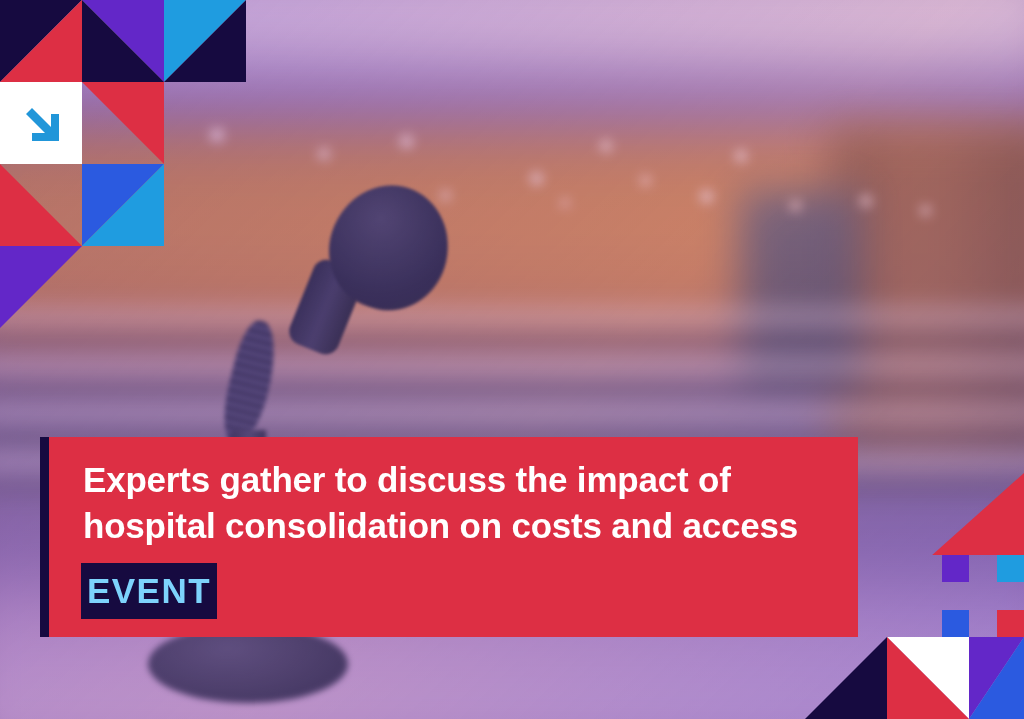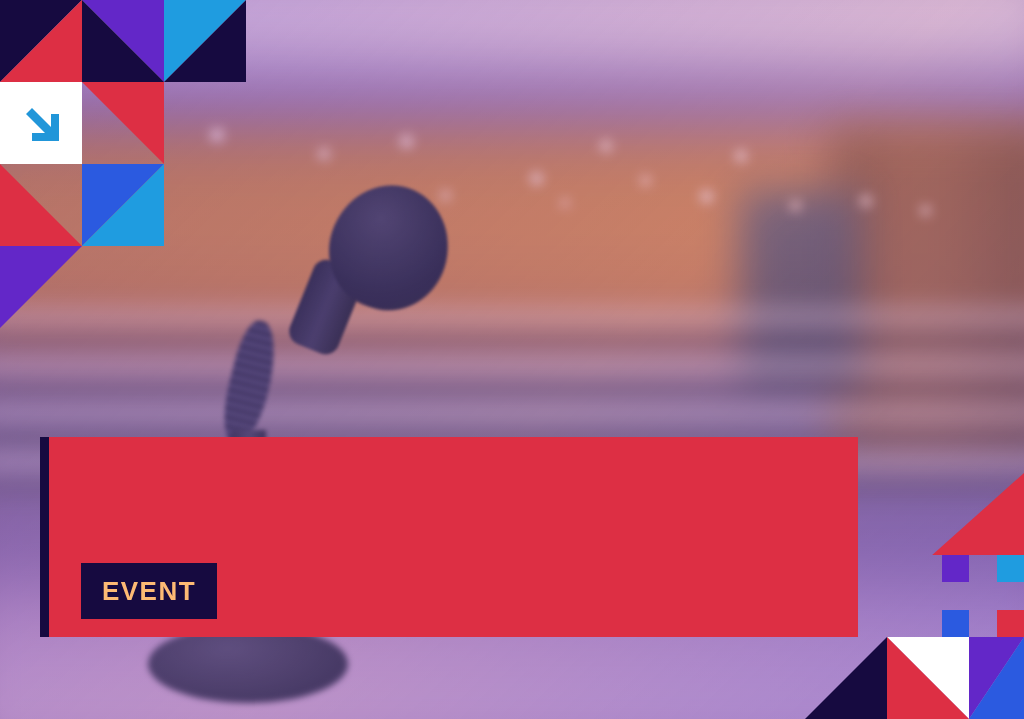--- a/index.html
+++ b/index.html
@@ -196,25 +196,25 @@
     letter-spacing: -0.2px;
     white-space: pre-line;
   }
   .event-badge {
     position: absolute;
     left: 32px;
     top: 126px;
     width: 136px;
     height: 56px;
     background: #160a40;
-    color: #fdba74;
+    color: #7dd3fc;
     display: flex;
     align-items: center;
     justify-content: center;
-    font-size: 26px;
+    font-size: 35px;
     font-weight: bold;
     letter-spacing: 1.5px;
   }
 
   
   .sq { position: absolute; width: 27px; height: 27px; }
 </style>
 </head>
 <body>
 
@@ -287,20 +287,22 @@
     <div class="logo-box">
       <svg class="logo-arrow" width="46" height="46" viewBox="0 0 46 46">
         <path d="M8 14 L14 8 L33 27 L33 14 L41 14 L41 41 L14 41 L14 33 L27 33 Z" fill="#2196d9"></path>
       </svg>
     </div>
   </div>
 
   <div class="banner">
     <div class="banner-edge"></div>
     <div class="banner-body">
+      <div class="banner-title">Experts gather to discuss the impact of
+hospital consolidation on costs and access</div>
       <div class="event-badge">EVENT</div>
     </div>
   </div>
 
   <div>
 
     <div class="cell" style="left:887px;top:473px;width:137px;height:82px;">
       <div class="tri" style="background:#dd2f44;clip-path:polygon(33% 100%,100% 0,100% 100%);"></div>
     </div>
 

